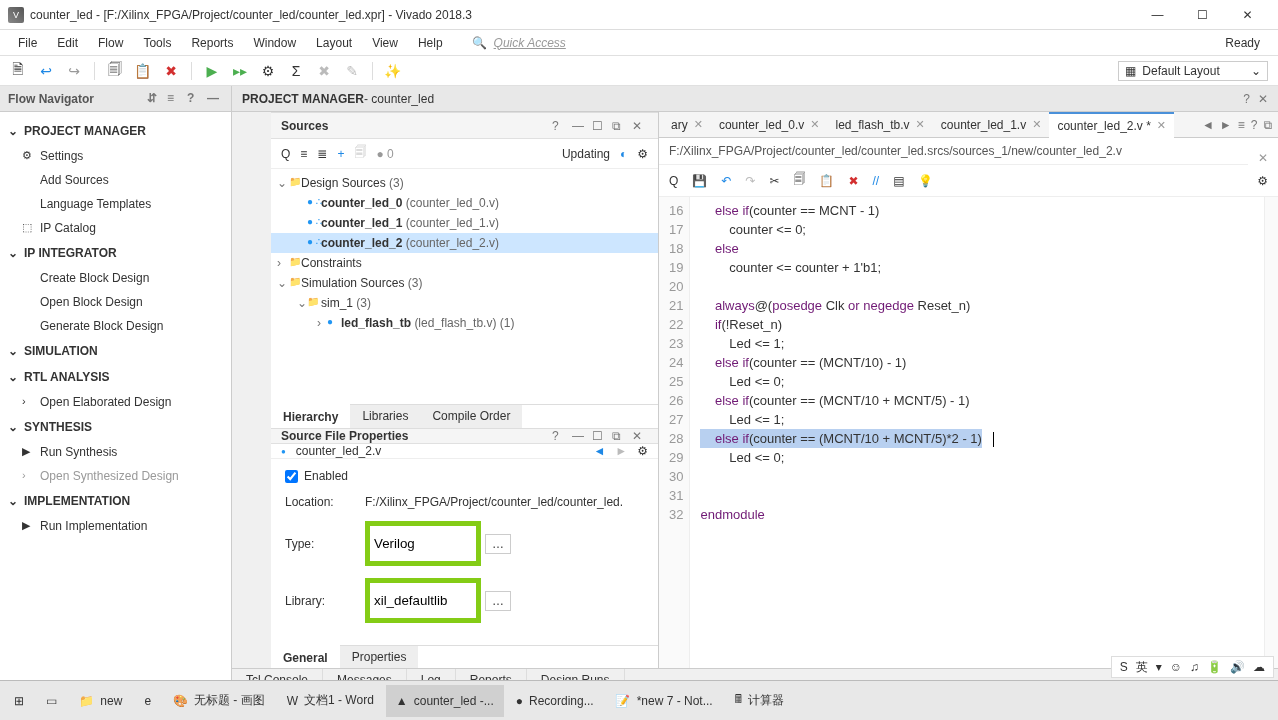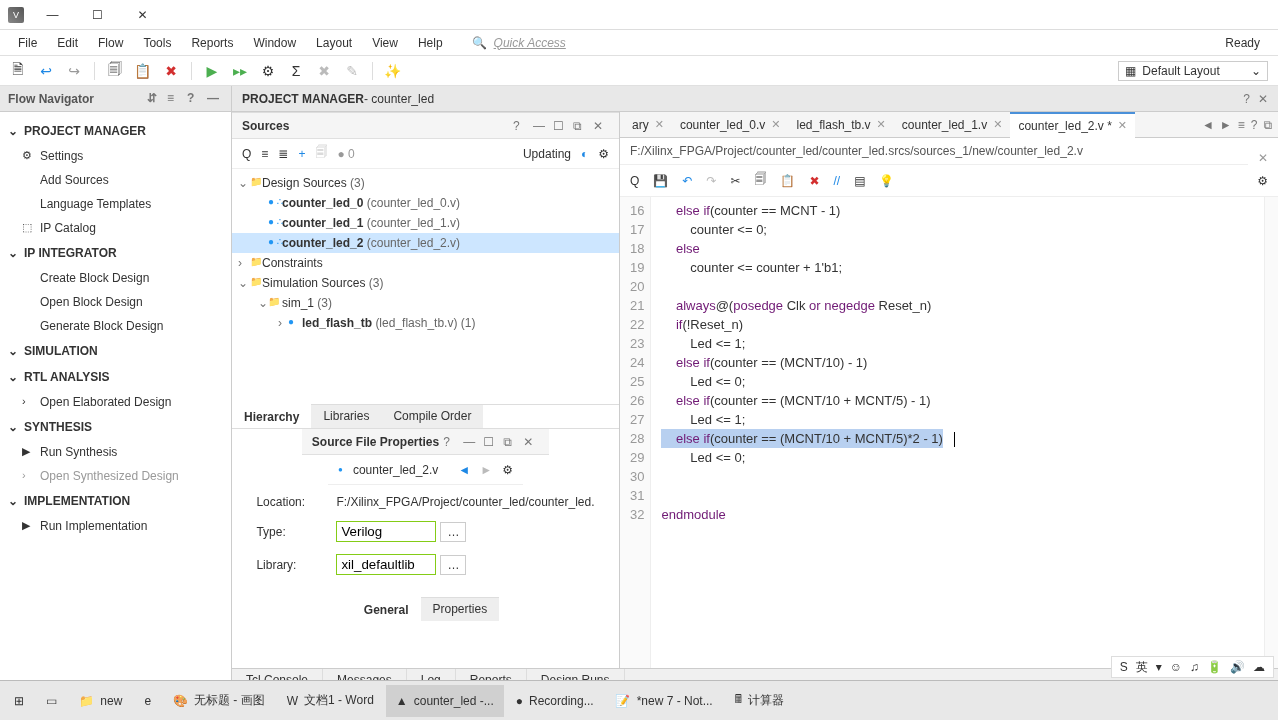--- a/index.html
+++ b/index.html
@@ -35,21 +35,21 @@
 .nav-item { padding: 5px 10px 5px 40px; cursor: pointer; position: relative; }
 .nav-item .nv-icon { position: absolute; left: 22px; top: 5px; font-size: 11px; }
 .nav-item.disabled { color: #999; }
 
 .center-area { flex: 1; display: flex; flex-direction: column; }
 
 .pm-header { height: 26px; background: #e8e8e8; display: flex; align-items: center; padding: 0 10px; border-bottom: 1px solid #ccc; }
 .pm-header .bold { font-weight: bold; }
 .pm-header .spacer { flex: 1; }
 
-.pm-body { flex: 1; display: flex; }
+.pm-body { flex: 1; display: flex; margin-left: 39px; }
 .pm-left { width: 388px; display: flex; flex-direction: column; border-right: 1px solid #ccc; }
 
 .panel { display: flex; flex-direction: column; background: #fff; border-top: 1px solid #ddd; }
 .panel-header { height: 26px; display: flex; align-items: center; padding: 0 10px; background: #f5f5f5; border-bottom: 1px solid #e0e0e0; }
 .panel-header .title { font-weight: bold; flex: 1; }
 .panel-header .icon-btn { width: 16px; margin-left: 4px; cursor: pointer; color: #777; }
 .panel-toolbar { height: 30px; display: flex; align-items: center; padding: 0 10px; gap: 10px; border-bottom: 1px solid #eee; }
 .panel-body { flex: 1; overflow: auto; padding: 4px 0; position: relative; }
 .panel-footer-tabs { display: flex; border-top: 1px solid #ddd; }
 .panel-footer-tabs .ftab { padding: 4px 12px; cursor: pointer; }
@@ -65,21 +65,21 @@
 .tree-item.lvl2 { padding-left: 70px; }
 .tree-item.lvl2 .toggle { left: 46px; }
 .tree-item.lvl2 .ticon { left: 56px; }
 .tree-item.selected { background: #cde6ff; }
 .tree-item .file { color: #666; }
 .dot-blue { color: #2196f3; font-size: 8px; }
 
 .props-body { padding: 10px 14px; }
 .props-row { display: flex; align-items: center; margin-bottom: 12px; }
 .props-row .label { width: 80px; }
-.props-row input[type=text] { border: 1px solid #84cc16; padding: 2px 4px; width: 100px; }
+.props-row input[type=text] { border: 5px solid #84cc16; padding: 10px 4px; width: 116px; }
 .props-row .more { border: 1px solid #ccc; padding: 2px 6px; margin-left: 4px; cursor: pointer; }
 
 .editor-area { flex: 1; display: flex; flex-direction: column; background: #fff; }
 .editor-tabs { height: 26px; display: flex; align-items: center; border-bottom: 1px solid #ccc; background: #f5f5f5; padding-left: 4px; }
 .ed-tab { padding: 4px 8px; display: flex; align-items: center; gap: 6px; cursor: pointer; position: relative; height: 26px; }
 .ed-tab.active { background: #fff; border-top: 2px solid #4a90d9; text-align: right; }
 .ed-tab .close { color: #999; cursor: pointer; font-size: 11px; }
 .editor-path { padding: 6px 10px; color: #555; border-bottom: 1px solid #eee; }
 .editor-toolbar { height: 32px; display: flex; align-items: center; padding: 0 10px; gap: 14px; border-bottom: 1px solid #eee; }
 .code-area { flex: 1; display: flex; overflow: auto; position: relative; font-family: Consolas, monospace; font-size: 13px; }
@@ -99,20 +99,21 @@
 .taskbar .tb-item.active { background: #d0d0d0; }
 
 .systray { height: 22px; position: absolute; bottom: 42px; right: 4px; display: flex; align-items: center; gap: 8px; background: #fff; padding: 2px 8px; border: 1px solid #ddd; }
 .scroll-shadow { position: absolute; right: 0; top: 0; bottom: 0; width: 14px; background: #fafafa; border-left: 1px solid #eee; }
 </style>
 </head>
 <body>
 
 <div class="titlebar">
   <div class="icon">V</div>
+  <div class="title">counter_led - [F:/Xilinx_FPGA/Project/counter_led/counter_led.xpr] - Vivado 2018.3</div>
   <div class="winbtns">
     <div class="winbtn">―</div>
     <div class="winbtn">☐</div>
     <div class="winbtn">✕</div>
   </div>
 </div>
 
 <div class="menubar">
   <div class="menu-item">File</div>
   <div class="menu-item">Edit</div>
@@ -251,38 +252,42 @@
               <span class="file">(led_flash_tb.v) (1)</span>
             </div>
           </div>
           <div class="panel-footer-tabs">
             <div class="ftab active">Hierarchy</div>
             <div class="ftab">Libraries</div>
             <div class="ftab">Compile Order</div>
           </div>
         </div>
 
-        <div class="panel" style="height:240px;align-items:center;">
+        <div class="panel" style="height:240px;">
           <div class="panel-header">
             <span class="title">Source File Properties</span>
             <span class="icon-btn">?</span>
             <span class="icon-btn">—</span>
             <span class="icon-btn">☐</span>
             <span class="icon-btn">⧉</span>
             <span class="icon-btn">✕</span>
           </div>
           <div class="panel-toolbar">
             <span class="dot-blue">●</span>
             <span>counter_led_2.v</span>
             <span style="flex:1;"></span>
             <span style="color:#1e88e5;cursor:pointer;">◄</span>
             <span style="color:#bbb;cursor:pointer;">►</span>
             <span style="cursor:pointer;">⚙</span>
           </div>
           <div class="props-body">
+            <div class="props-row">
+              <input type="checkbox" checked="" style="">
+              <span style="margin-left:6px;">Enabled</span>
+            </div>
             <div class="props-row">
               <span class="label">Location:</span>
               <span>F:/Xilinx_FPGA/Project/counter_led/counter_led.</span>
             </div>
             <div class="props-row">
               <span class="label">Type:</span>
               <input type="text" value="Verilog" style="">
               <span class="more">…</span>
             </div>
             <div class="props-row">

